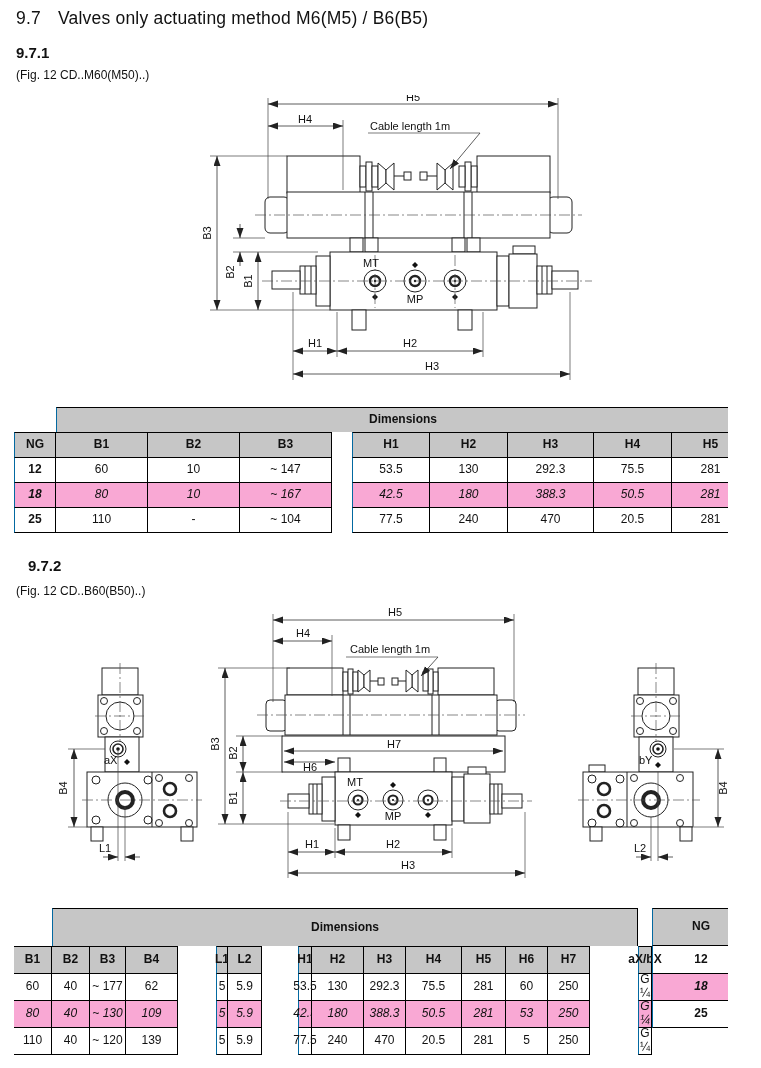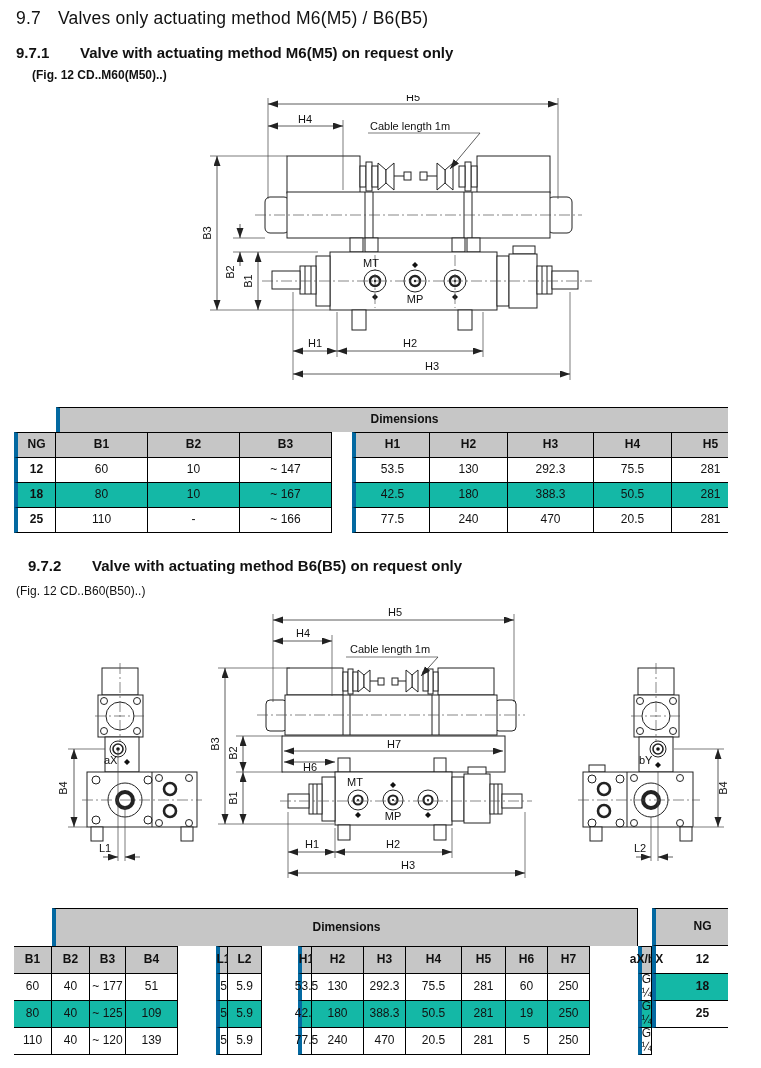--- a/index.html
+++ b/index.html
@@ -7,29 +7,29 @@
         font-family:"Liberation Sans",sans-serif;color:#111;}
   
   .h-row{position:absolute;display:flex;align-items:baseline;white-space:nowrap;}
   .title{left:16px;top:8px;font-size:17.5px;font-weight:400;letter-spacing:.2px;}
   .title .num{width:42px;}
   .sub{font-size:15px;font-weight:bold;}
   .sub .num{width:64px;}
   .sub1{left:16px;top:44px;}
   .sub2{left:28px;top:557px;}
   .figcap{position:absolute;font-size:12px;font-weight:400;}
-  .fig1{left:32px;top:68px;font-weight:bold;}
+  .fig1{left:16px;top:68px;}
   .fig2{left:16px;top:584px;}
   
   .grid{position:absolute;display:grid;background:#fff;}
   .grid>div{display:flex;align-items:center;justify-content:center;font-size:12px;line-height:1.15;text-align:center;}
   .bt{border-top:1px solid #000}.bb{border-bottom:1px solid #000}
-  .bl{border-left:4px solid #0369a1}.br{border-right:1px solid #000}
+  .bl{border-left:1px solid #0369a1}.br{border-right:1px solid #000}
   .hdr{background:#c6c6c6;font-weight:bold;}
-  .shade{background:#14b8a6;}
+  .shade{background:#f9a8d4;font-style:italic;}
   .ng{font-weight:bold;}
   .span9{grid-column:2 / span 9;}
   .span15{grid-column:2 / span 15;}
   .t1{left:14px;top:407px;grid-template-columns:42px 92px 92px 92px 20px 78px 78px 86px 78px 78px;
       grid-template-rows:25px 26px 25px 25px 25px;}
   .t2{left:14px;top:908px;grid-template-columns:38px 38px 36px 52px 38px 12px 34px 36px 14px 52px 42px 56px 44px 42px 42px 48px 14px 98px;
       grid-template-rows:38px 28px 27px 27px 27px;}
   
   .fig{position:absolute;}
   .p{fill:#fff;stroke:#222;stroke-width:1;}
@@ -45,21 +45,20 @@
 <body>
 
 <div class="page">
 
   <div class="h-row title">
     <span class="num">9.7</span>
     <span>Valves only actuating method M6(M5) / B6(B5)</span>
   </div>
   <div class="h-row sub sub1">
     <span class="num">9.7.1</span>
-    <span>Valve with actuating method M6(M5) on request only</span>
   </div>
   <div class="figcap fig1">(Fig. 12 CD..M60(M50)..)</div>
 
   <svg class="fig" style="left:185px;top:95px;width:420px;height:300px" viewBox="185 95 420 300">
     <defs>
       <marker id="ar1" markerUnits="userSpaceOnUse" markerWidth="11" markerHeight="8" refX="10" refY="3.5" orient="auto-start-reverse">
         <path d="M0,0 L10,3.5 L0,7 Z" fill="#222"></path>
       </marker>
     </defs>
     <g>
@@ -209,32 +208,31 @@
     <div></div>
     <div class="shade bl bb br">42.5</div>
     <div class="shade bb br">180</div>
     <div class="shade bb br">388.3</div>
     <div class="shade bb br">50.5</div>
     <div class="shade bb br">281</div>
 
     <div class="ng bl bb br">25</div>
     <div class="bb br">110</div>
     <div class="bb br">-</div>
-    <div class="bb br">~ 166</div>
+    <div class="bb br">~ 104</div>
     <div></div>
     <div class="bl bb br">77.5</div>
     <div class="bb br">240</div>
     <div class="bb br">470</div>
     <div class="bb br">20.5</div>
     <div class="bb br">281</div>
   </div>
 
   <div class="h-row sub sub2">
     <span class="num">9.7.2</span>
-    <span>Valve with actuating method B6(B5) on request only</span>
   </div>
   <div class="figcap fig2">(Fig. 12 CD..B60(B50)..)</div>
 
   <svg class="fig" style="left:20px;top:600px;width:725px;height:310px" viewBox="20 600 725 310">
     <defs>
       <marker id="ar2" markerUnits="userSpaceOnUse" markerWidth="11" markerHeight="8" refX="10" refY="3.5" orient="auto-start-reverse">
         <path d="M0,0 L10,3.5 L0,7 Z" fill="#222"></path>
       </marker>
     </defs>
 
@@ -453,50 +451,50 @@
     <div class="hdr bt bb br">H5</div>
     <div class="hdr bt bb br">H6</div>
     <div class="hdr bt bb br">H7</div>
     <div></div>
     <div class="hdr bt bl bb br">aX/bX</div>
 
     <div class="ng bl bb br">12</div>
     <div class="bb br">60</div>
     <div class="bb br">40</div>
     <div class="bb br">~ 177</div>
-    <div class="bb br">51</div>
+    <div class="bb br">62</div>
     <div></div>
     <div class="bl bb br">5</div>
     <div class="bb br">5.9</div>
     <div></div>
     <div class="bl bb br">53.5</div>
     <div class="bb br">130</div>
     <div class="bb br">292.3</div>
     <div class="bb br">75.5</div>
     <div class="bb br">281</div>
     <div class="bb br">60</div>
     <div class="bb br">250</div>
     <div></div>
     <div class="bl bb br">G ¼</div>
 
     <div class="ng shade bl bb br">18</div>
     <div class="shade bb br">80</div>
     <div class="shade bb br">40</div>
-    <div class="shade bb br">~ 125</div>
+    <div class="shade bb br">~ 130</div>
     <div class="shade bb br">109</div>
     <div></div>
     <div class="shade bl bb br">5</div>
     <div class="shade bb br">5.9</div>
     <div></div>
     <div class="shade bl bb br">42.5</div>
     <div class="shade bb br">180</div>
     <div class="shade bb br">388.3</div>
     <div class="shade bb br">50.5</div>
     <div class="shade bb br">281</div>
-    <div class="shade bb br">19</div>
+    <div class="shade bb br">53</div>
     <div class="shade bb br">250</div>
     <div></div>
     <div class="shade bl bb br">G ¼</div>
 
     <div class="ng bl bb br">25</div>
     <div class="bb br">110</div>
     <div class="bb br">40</div>
     <div class="bb br">~ 120</div>
     <div class="bb br">139</div>
     <div></div>

